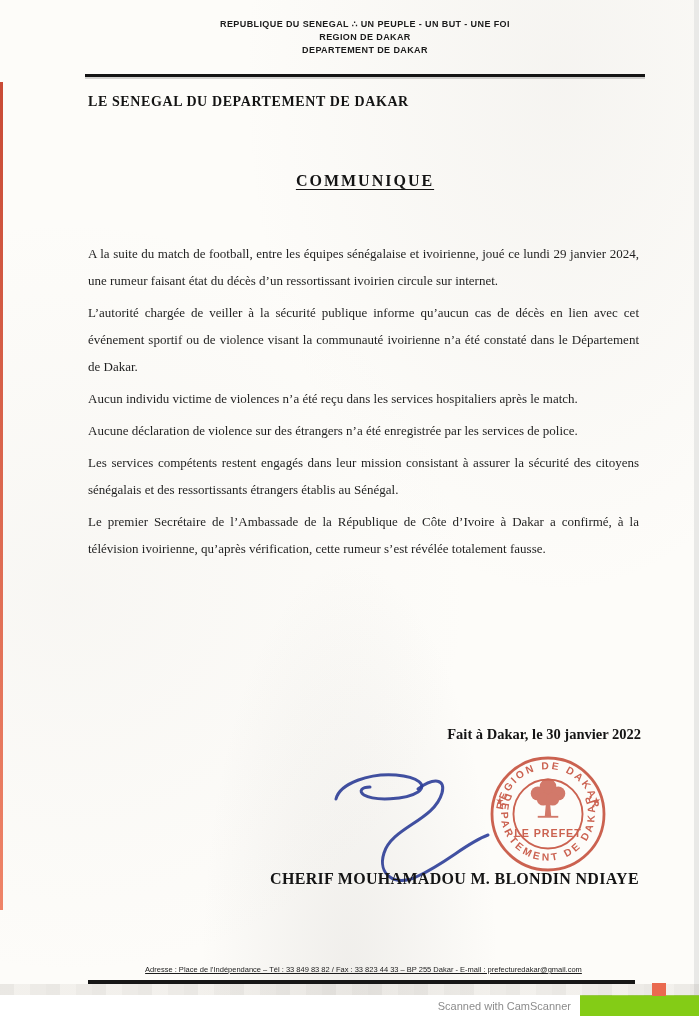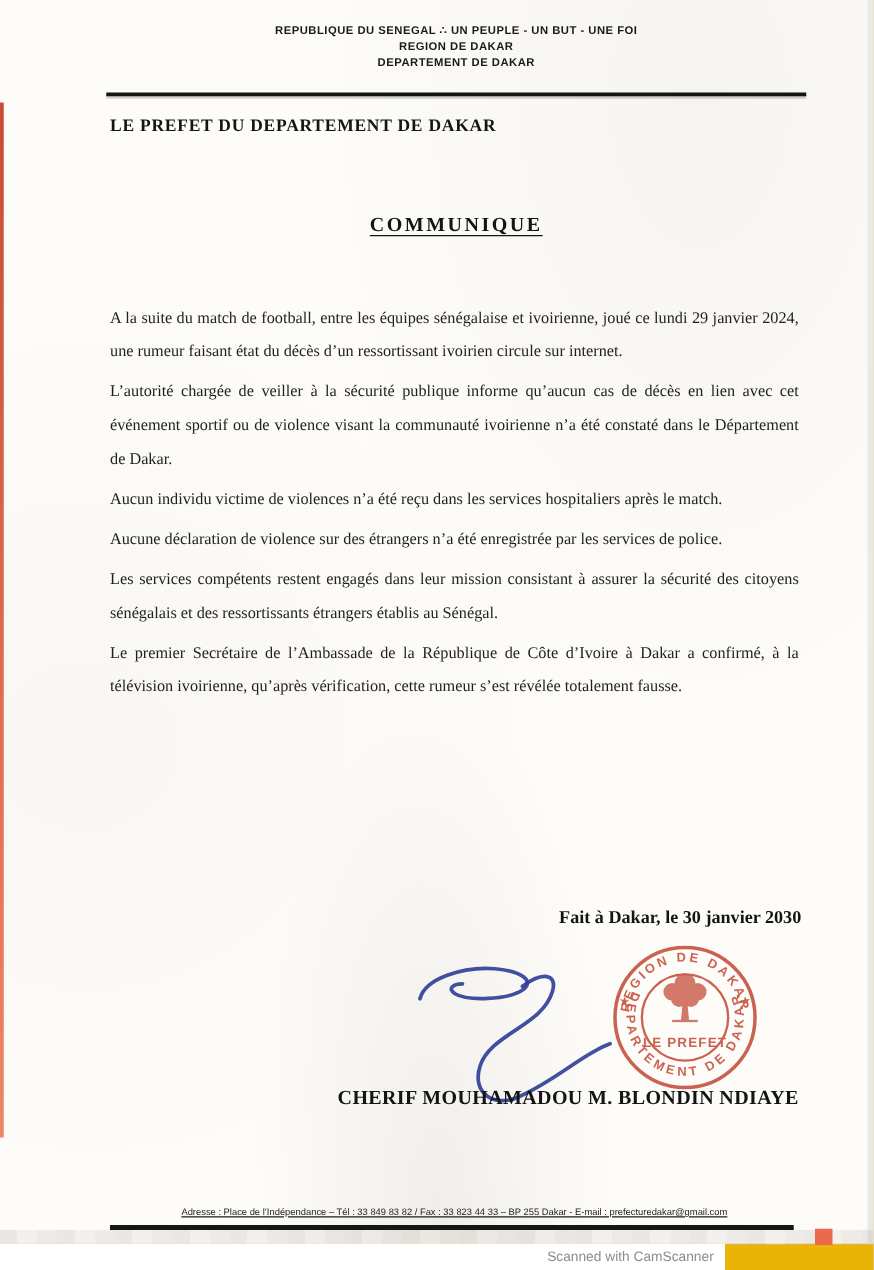--- a/index.html
+++ b/index.html
@@ -1,21 +1,21 @@
 <!DOCTYPE html>
 <html style="--c-stamp: #c2402c; --c-signature: #2e3f9e; --c-stripe: #dc5a41; --c-scanner_text: #8c8c8c; --c-ink: #1f1f1f;"><head>
 <meta charset="utf-8">
 <style>
   :root{
     --c-stamp:#c2402c; --c-signature:#2e3f9e; --c-stripe:#dc5a41;
     --c-scanner_text:#8c8c8c; --c-ink:#1f1f1f;
   }
   *{margin:0;padding:0;box-sizing:border-box;}
   body{background:#d8d8d8;font-family:"Liberation Serif",serif;}
-  .screenshot{position:relative;width:699px;height:1016px;background:#eab308;overflow:hidden;}
+  .screenshot{position:relative;width:699px;height:1016px;background:#84cc16;overflow:hidden;}
   .scan-page{position:absolute;inset:0 0 21px 0;background:
     radial-gradient(ellipse at 80% 8%, rgba(180,175,168,.10), transparent 40%),
     radial-gradient(ellipse at 10% 60%, rgba(190,185,178,.08), transparent 45%),
     radial-gradient(ellipse at 50% 98%, rgba(160,155,150,.14), transparent 30%),
     #fdfcf9;}
   .edge-stripe-left{position:absolute;left:0;top:82px;width:3px;height:828px;
     background:linear-gradient(#c94b36,#ef8468);}
   .edge-stripe-right{position:absolute;right:0;top:0;width:5px;height:995px;background:#e9e9e7;}
   .noise-band{position:absolute;left:0;top:984px;width:699px;height:12px;opacity:.28;
     background:repeating-linear-gradient(90deg,#b9b4ad 0 14px,#d8d3cc 14px 30px,#c4bfb8 30px 46px);}
@@ -60,36 +60,36 @@
   <div class="edge-stripe-right"></div>
 
   <div class="header-block">
     <div>REPUBLIQUE DU SENEGAL ∴ UN PEUPLE - UN BUT - UNE FOI</div>
     <div>REGION DE DAKAR</div>
     <div>DEPARTEMENT DE DAKAR</div>
   </div>
 
   <div class="rule-thick"></div>
 
-  <div class="issuer">LE PREFET DU DEPARTEMENT DE DAKAR</div>
+  <div class="issuer">LE SENEGAL DU DEPARTEMENT DE DAKAR</div>
 
   <div class="doc-title">
     <span>COMMUNIQUE</span>
   </div>
 
   <div class="body-copy">
     <p>A la suite du match de football, entre les équipes sénégalaise et ivoirienne, joué ce lundi 29 janvier 2024, une rumeur faisant état du décès d’un ressortissant ivoirien circule sur internet.</p>
     <p>L’autorité chargée de veiller à la sécurité publique informe qu’aucun cas de décès en lien avec cet événement sportif ou de violence visant la communauté ivoirienne n’a été constaté dans le Département de Dakar.</p>
     <p>Aucun individu victime de violences n’a été reçu dans les services hospitaliers après le match.</p>
     <p>Aucune déclaration de violence sur des étrangers n’a été enregistrée par les services de police.</p>
     <p>Les services compétents restent engagés dans leur mission consistant à assurer la sécurité des citoyens sénégalais et des ressortissants étrangers établis au Sénégal.</p>
     <p>Le premier Secrétaire de l’Ambassade de la République de Côte d’Ivoire à Dakar a confirmé, à la télévision ivoirienne, qu’après vérification, cette rumeur s’est révélée totalement fausse.</p>
   </div>
 
-  <div class="dateline">Fait à Dakar, le 30 janvier 2030</div>
+  <div class="dateline">Fait à Dakar, le 30 janvier 2022</div>
 
   <div class="sig-wrap">
     <svg viewBox="0 0 170 130">
       <path d="M 6,34 C 10,18 40,8 66,10 C 88,12 98,20 88,27 C 76,35 44,36 34,30 C 28,26 32,22 40,22"></path>
       <path d="M 88,24 C 104,12 116,14 112,28 C 104,56 62,62 54,88 C 47,110 66,122 86,112 C 117,98 136,78 158,70"></path>
     </svg>
   </div>
 
   <div class="stamp-wrap">
     <svg viewBox="0 0 150 150">

